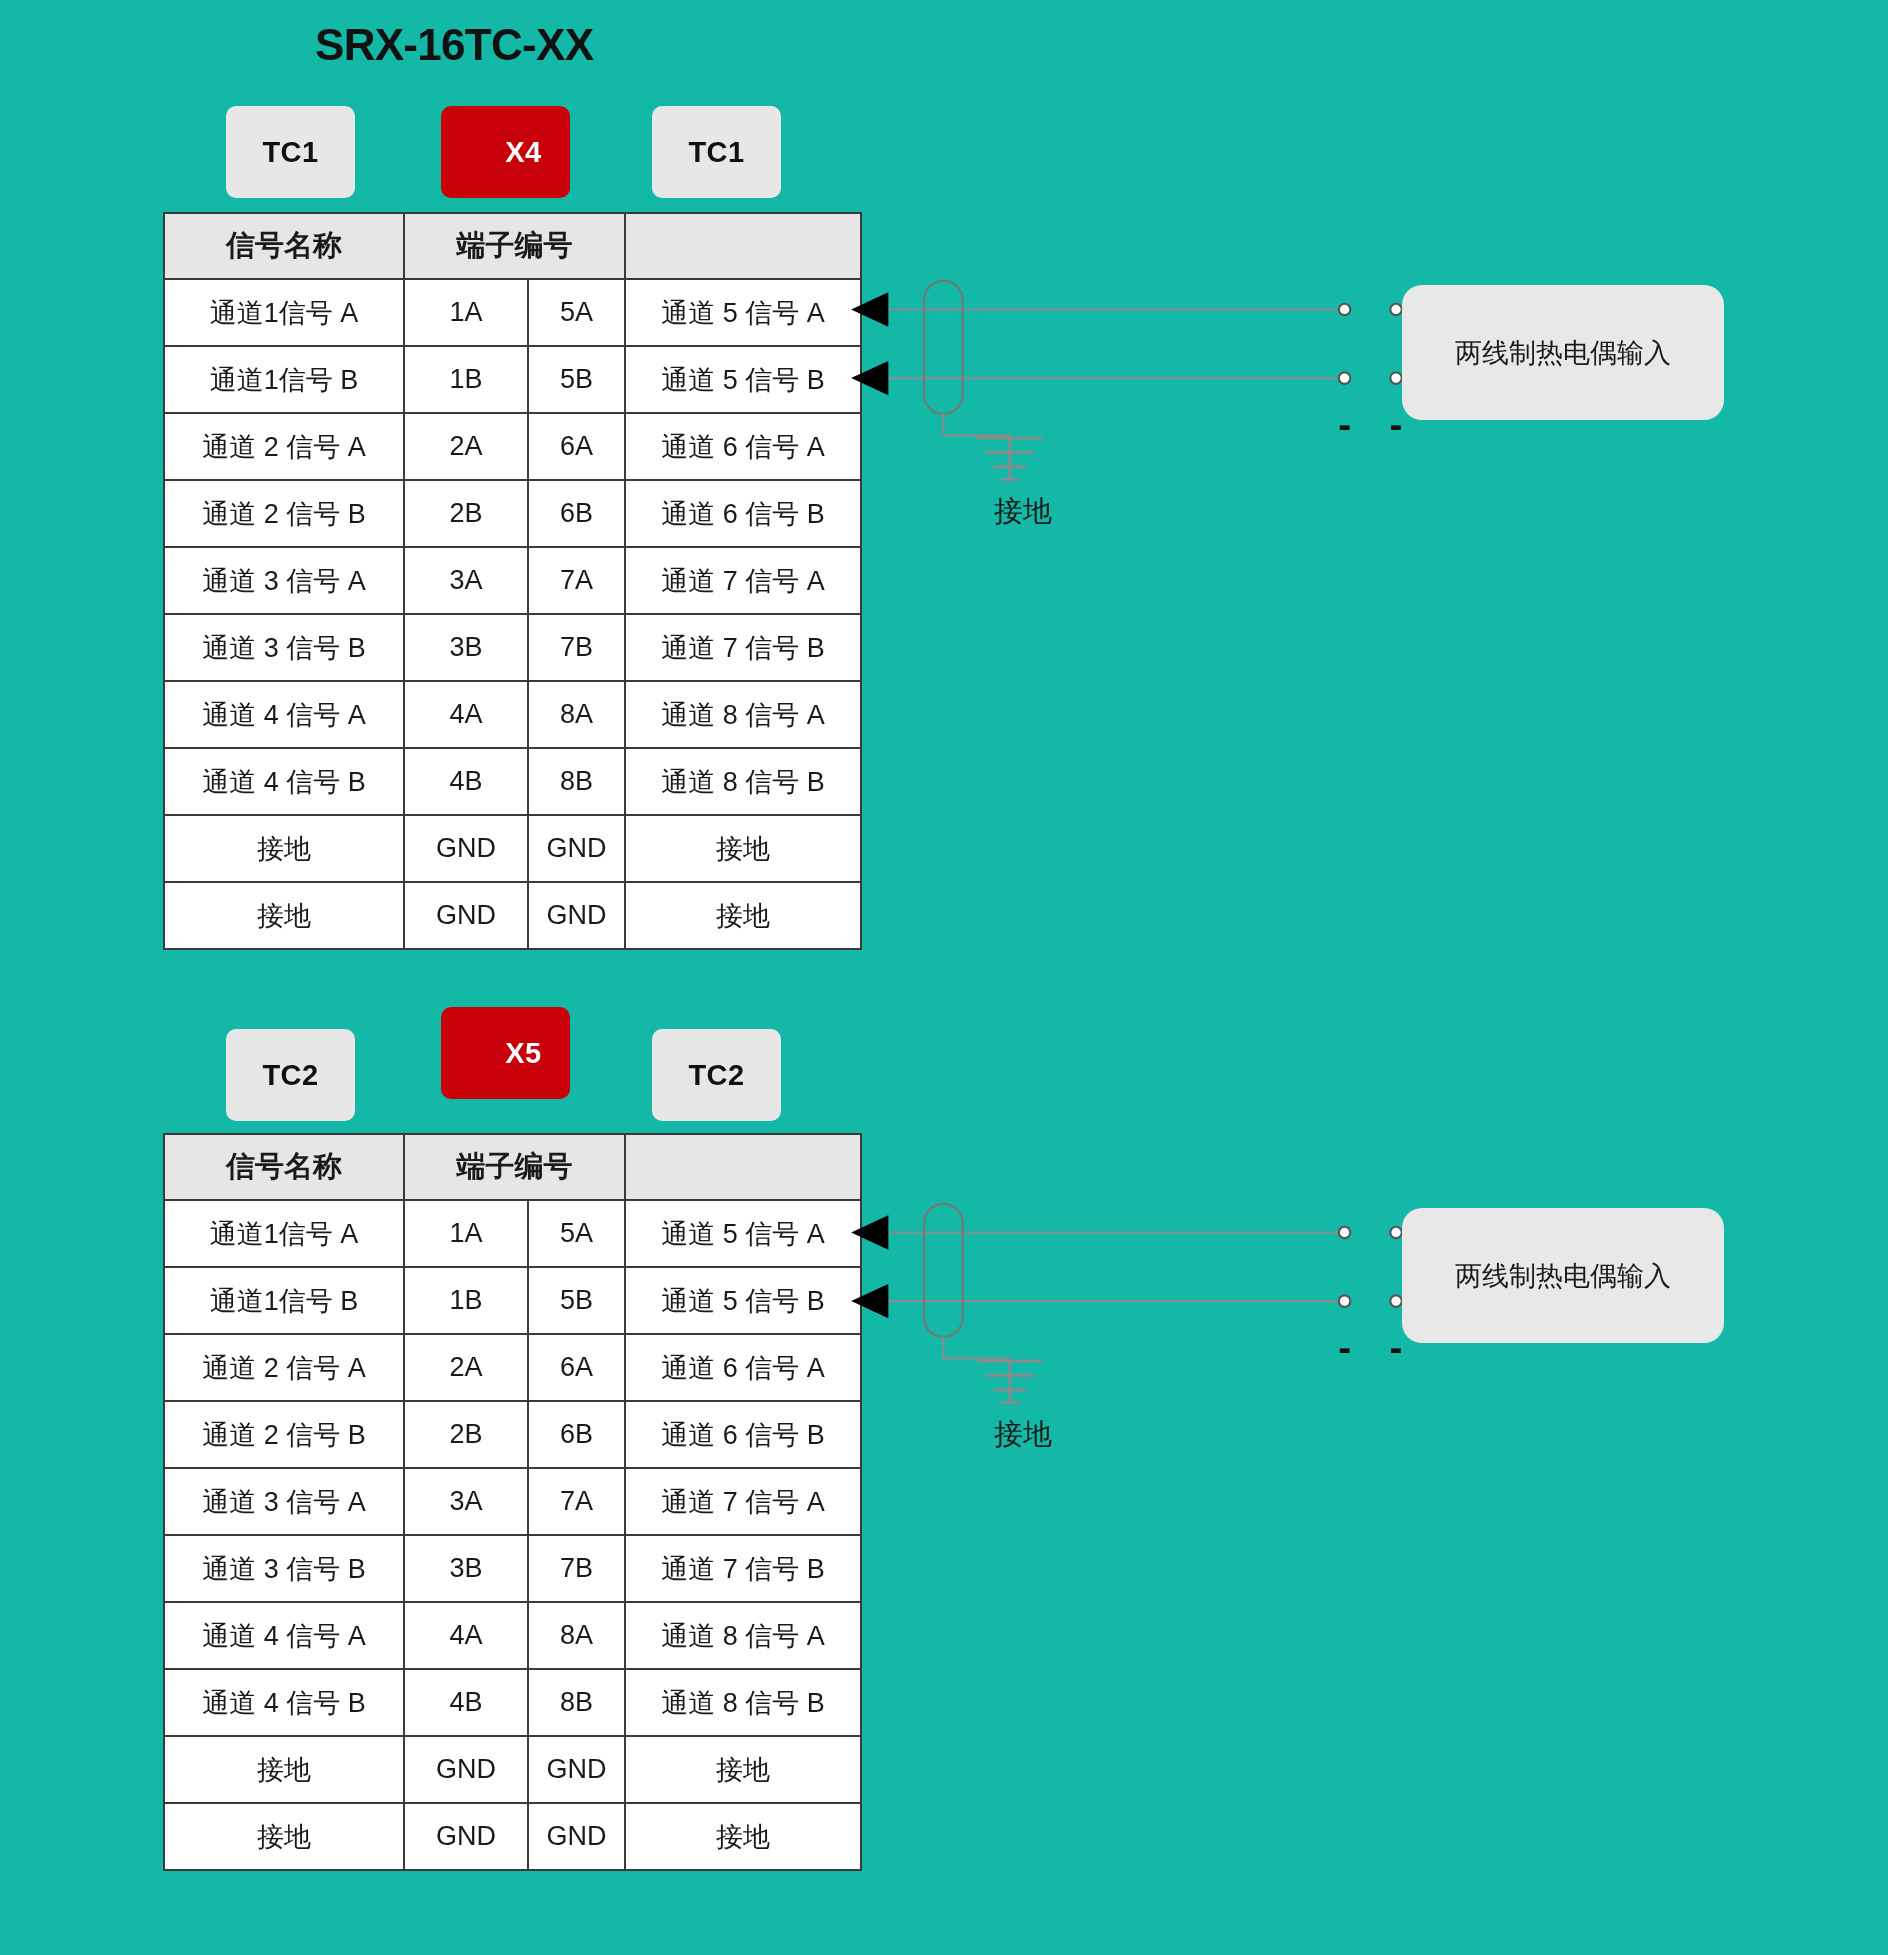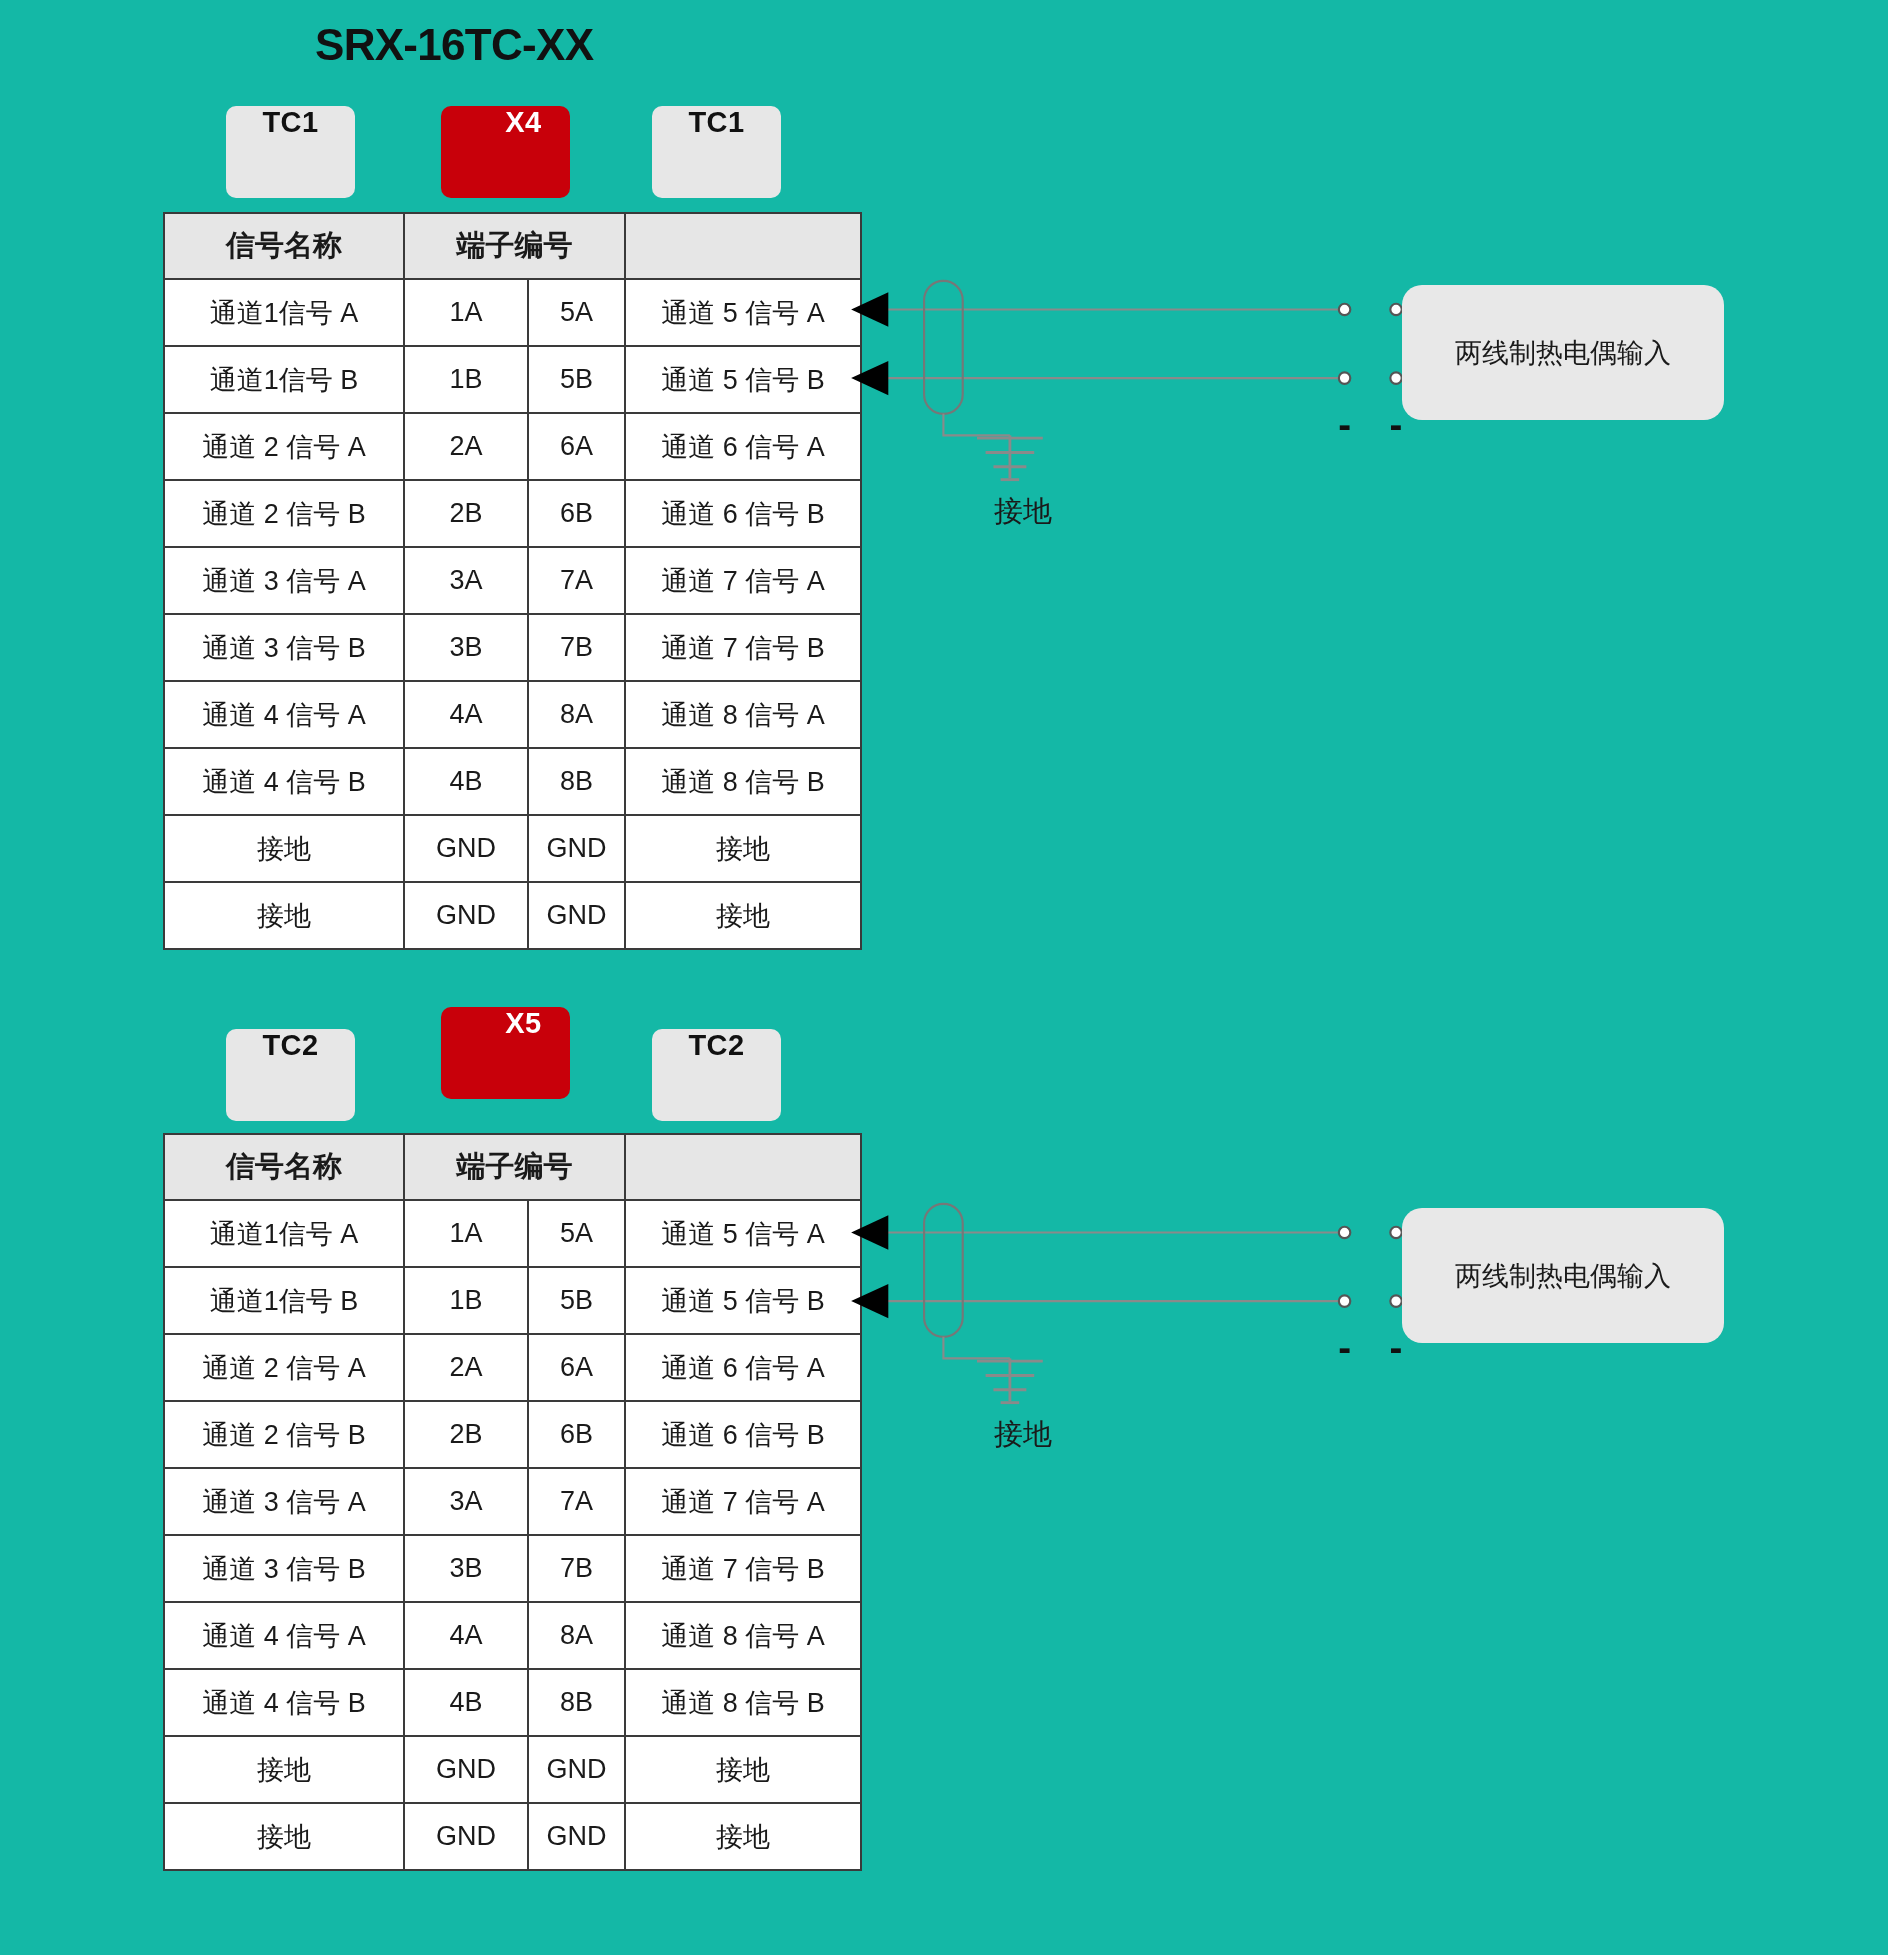--- a/index.html
+++ b/index.html
@@ -28,20 +28,21 @@
     white-space: nowrap;
   }
 
   
   .chip {
     position: absolute;
     width: 129px;
     height: 92px;
     border-radius: 10px;
     display: flex;
+    align-items: center;
     justify-content: center;
     font-size: 29px;
     font-weight: bold;
     letter-spacing: 0.4px;
   }
   .chip.gray { background: #e7e7e7; color: #111111; }
   .chip.red  { background: #c8000a; color: #ffffff; padding-left: 36px; }
 
   
   .wire-table {

